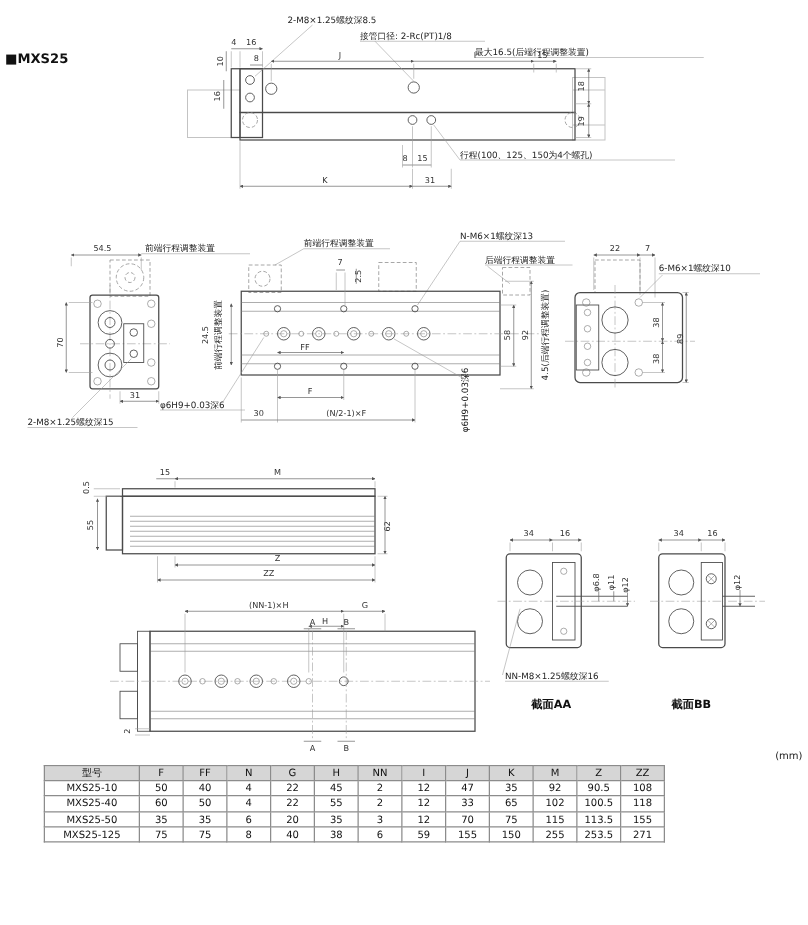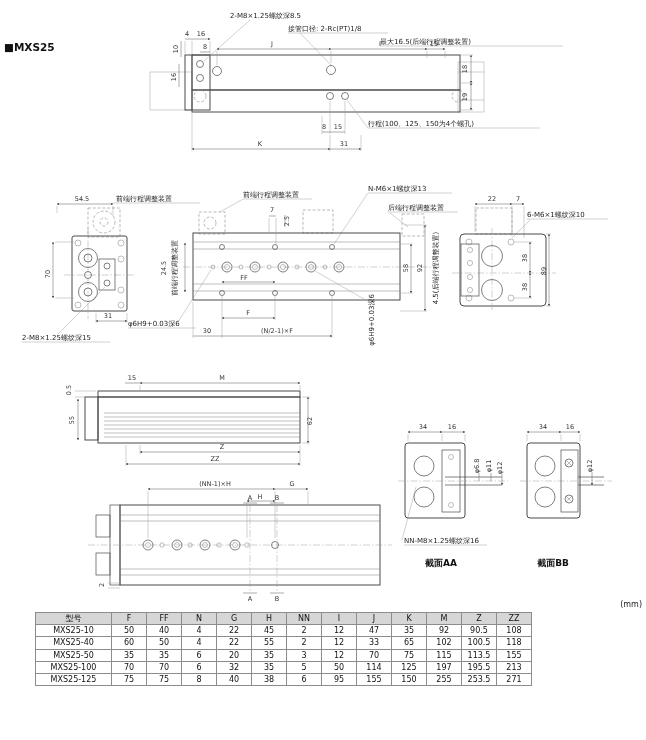--- a/index.html
+++ b/index.html
@@ -488,43 +488,28 @@
             <td>35</td>
             <td>3</td>
             <td>12</td>
             <td>70</td>
             <td>75</td>
             <td>115</td>
             <td>113.5</td>
             <td>155</td>
           </tr>
           <tr>
-            <td>MXS25-100</td>
-            <td>70</td>
-            <td>70</td>
-            <td>6</td>
-            <td>32</td>
-            <td>35</td>
-            <td>5</td>
-            <td>50</td>
-            <td>114</td>
-            <td>125</td>
-            <td>197</td>
-            <td>195.5</td>
-            <td>213</td>
-          </tr>
-          <tr>
             <td>MXS25-125</td>
             <td>75</td>
             <td>75</td>
             <td>8</td>
             <td>40</td>
             <td>38</td>
             <td>6</td>
-            <td>95</td>
+            <td>59</td>
             <td>155</td>
             <td>150</td>
             <td>255</td>
             <td>253.5</td>
             <td>271</td>
           </tr>
         </tbody>
     </table>
   </div>
 </div>

